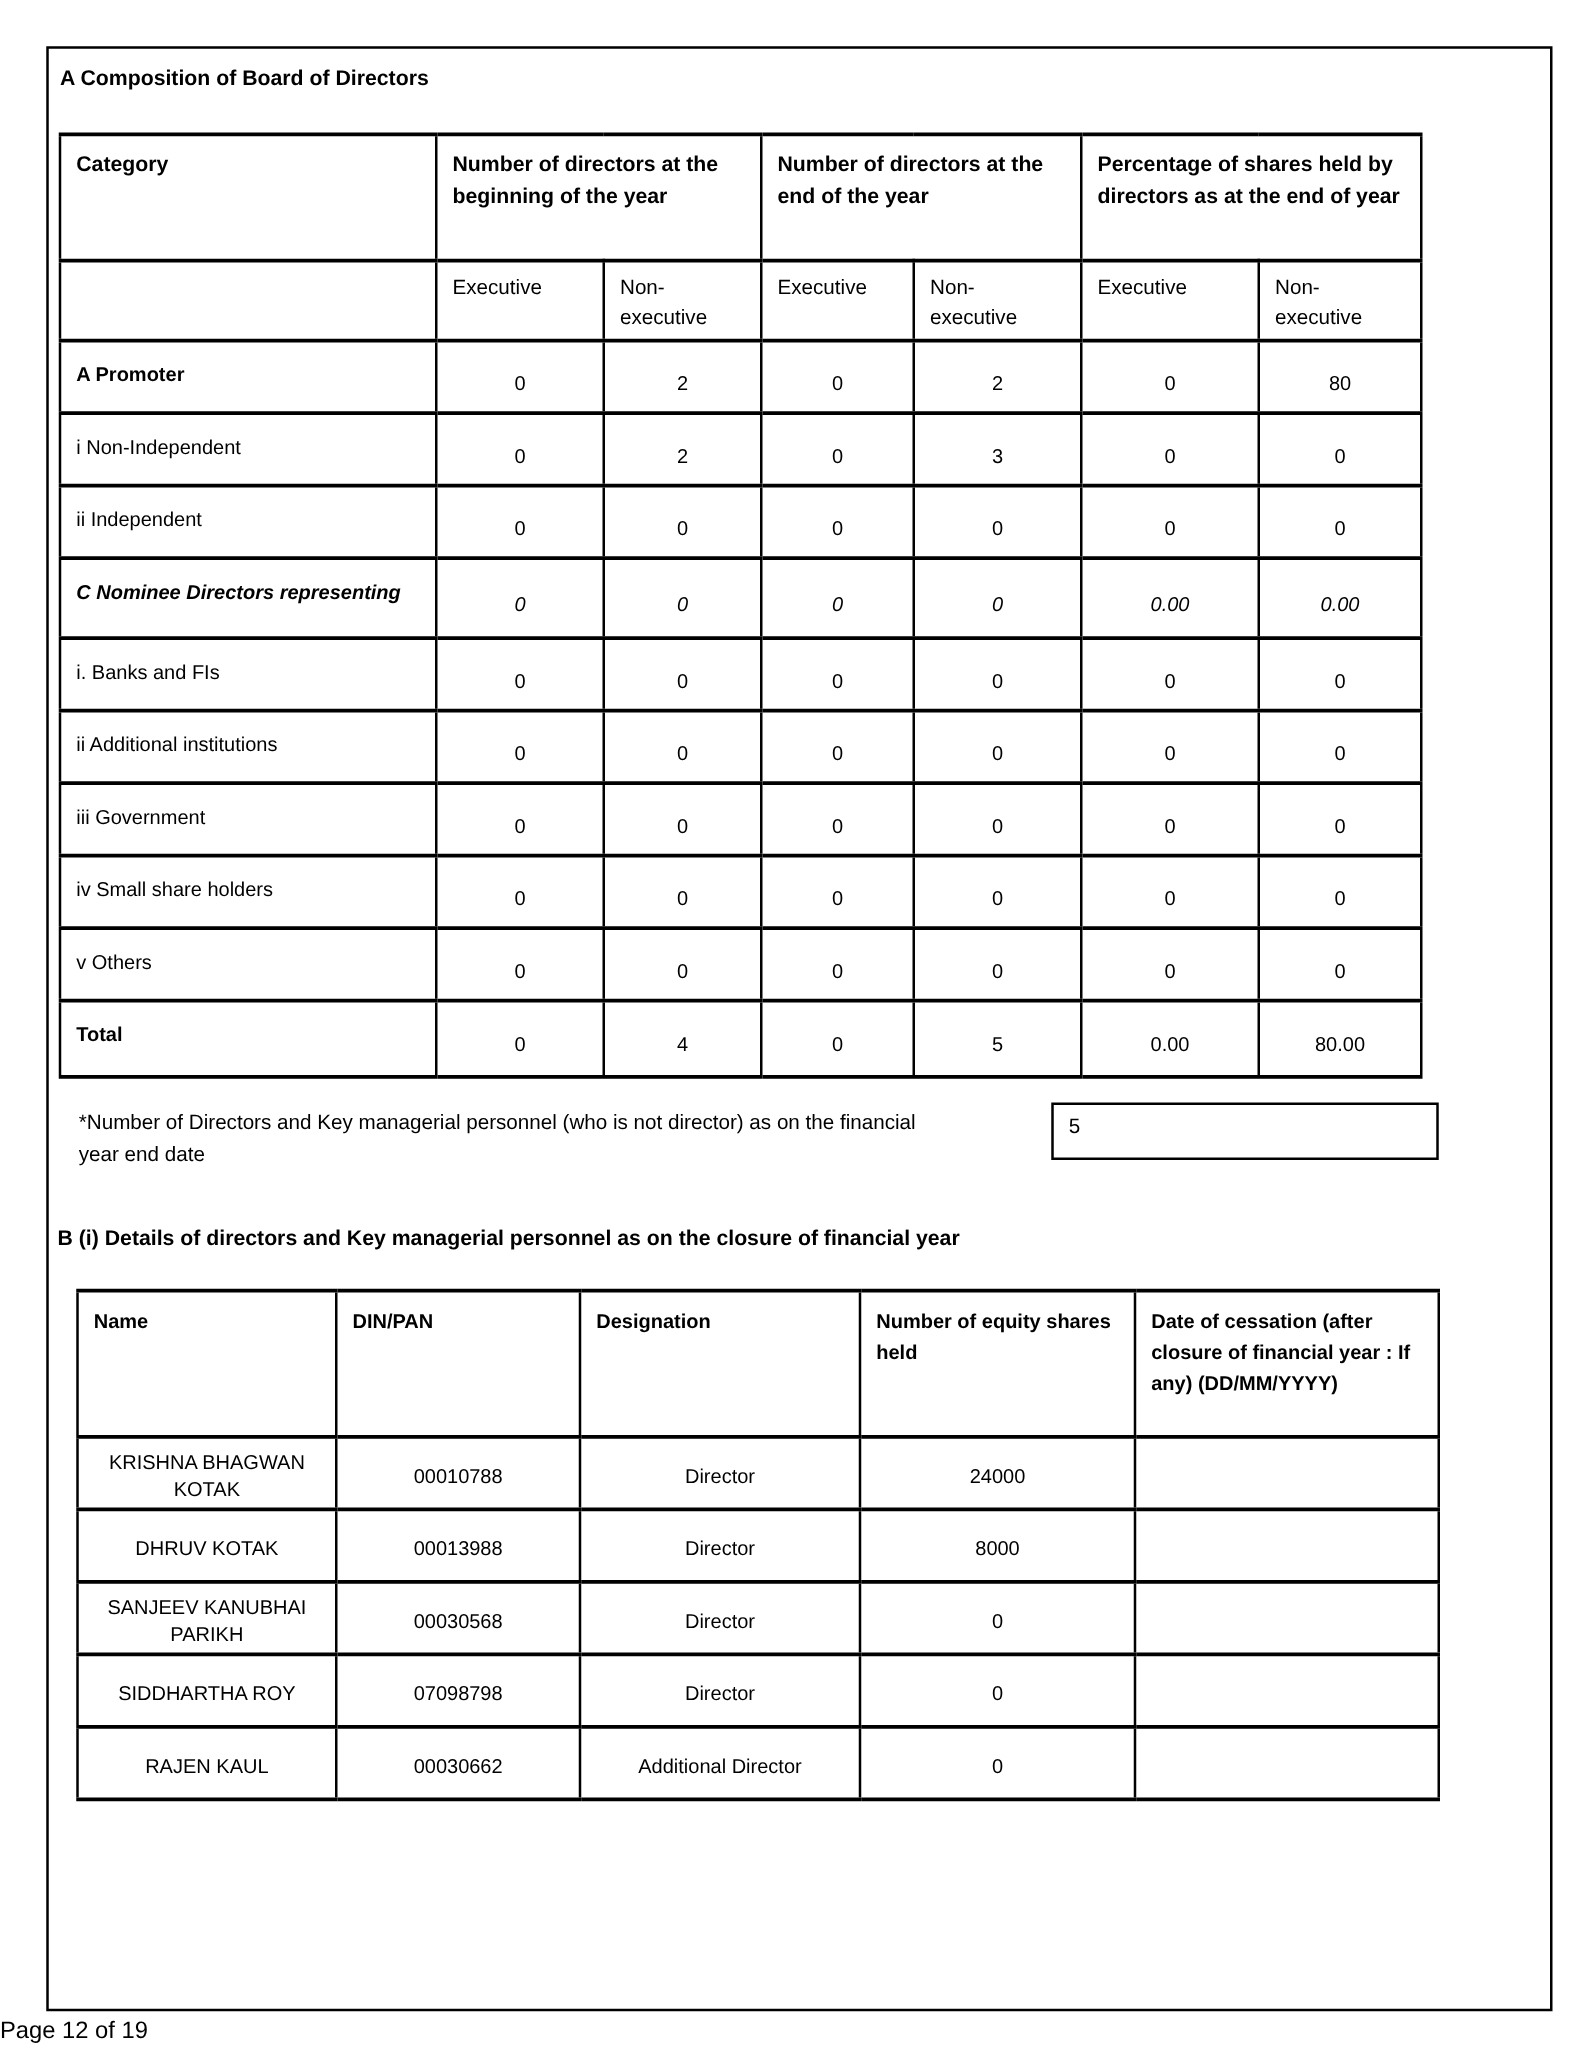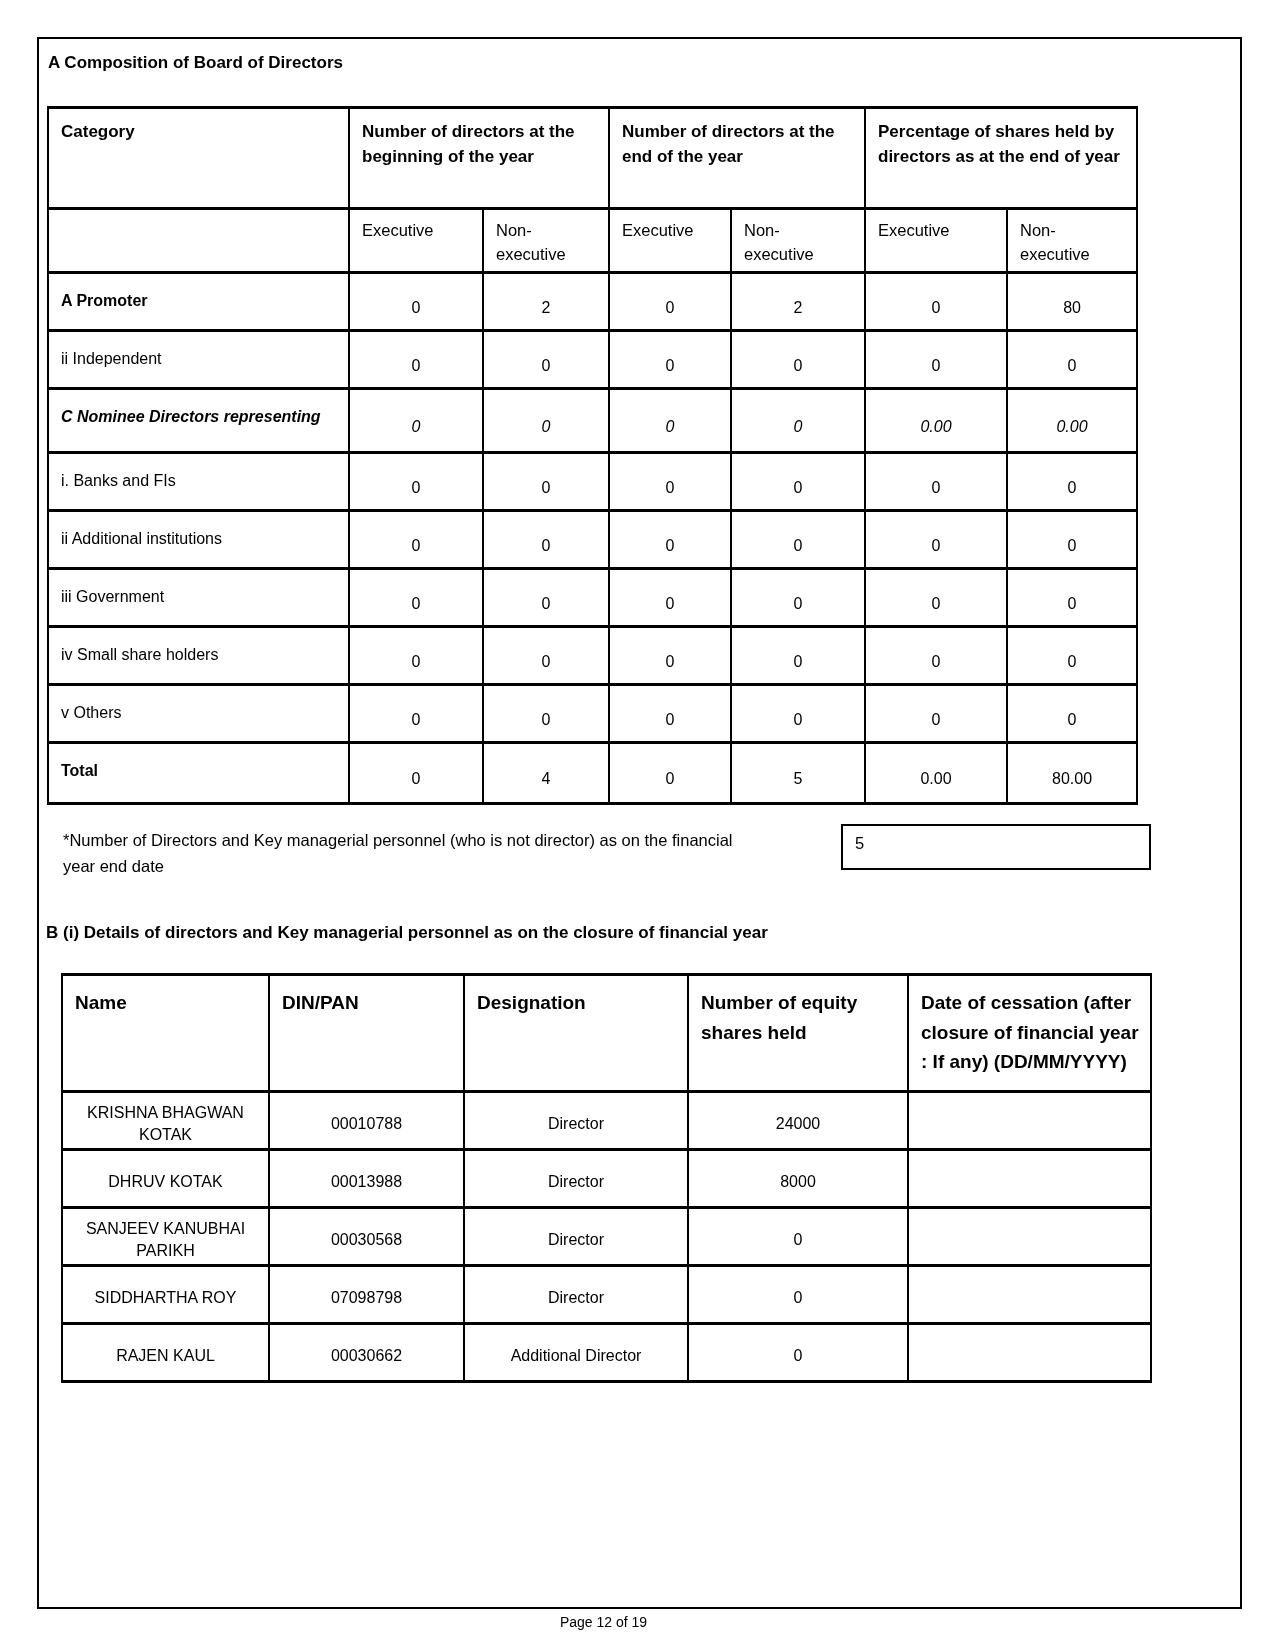--- a/index.html
+++ b/index.html
@@ -78,36 +78,36 @@
   }
   .section-b-title {
     margin: 44px 0 0 7px;
     font-size: 17px; font-weight: bold;
   }
   .table-b { margin: 30px 0 0 22px; width: 1089px; }
   .table-b thead tr { height: 117px; }
   .table-b tbody tr { height: 58px; }
   .table-b th {
     text-align: left; vertical-align: top;
-    font-size: 19px; font-weight: bold;
+    font-size: 16px; font-weight: bold;
     padding: 12px 8px 0 12px;
     line-height: 1.55;
   }
   .table-b td {
     text-align: center; vertical-align: middle;
     font-size: 16px;
     padding: 6px 4px 0 4px;
     line-height: 1.35;
   }
   .page-footer {
     position: absolute;
     top: 1614px; left: 0;
     width: 1207px;
-    text-align: center;
-    font-size: 14px;
+    text-align: left;
+    font-size: 19px;
   }
 </style>
 </head>
 <body>
 
 <div class="border-box">
 
   <div class="section-a-title">A Composition of Board of Directors</div>
 
   <table class="table-a">
@@ -141,20 +141,29 @@
       <tr class="data bold">
         <td class="cat">A Promoter</td>
         <td class="val">0</td>
         <td class="val">2</td>
         <td class="val">0</td>
         <td class="val">2</td>
         <td class="val">0</td>
         <td class="val">80</td>
       </tr>
       <tr class="data">
+        <td class="cat">i Non-Independent</td>
+        <td class="val">0</td>
+        <td class="val">2</td>
+        <td class="val">0</td>
+        <td class="val">3</td>
+        <td class="val">0</td>
+        <td class="val">0</td>
+      </tr>
+      <tr class="data">
         <td class="cat">ii Independent</td>
         <td class="val">0</td>
         <td class="val">0</td>
         <td class="val">0</td>
         <td class="val">0</td>
         <td class="val">0</td>
         <td class="val">0</td>
       </tr>
       <tr class="tall bold">
         <td class="cat">C Nominee Directors representing</td>

